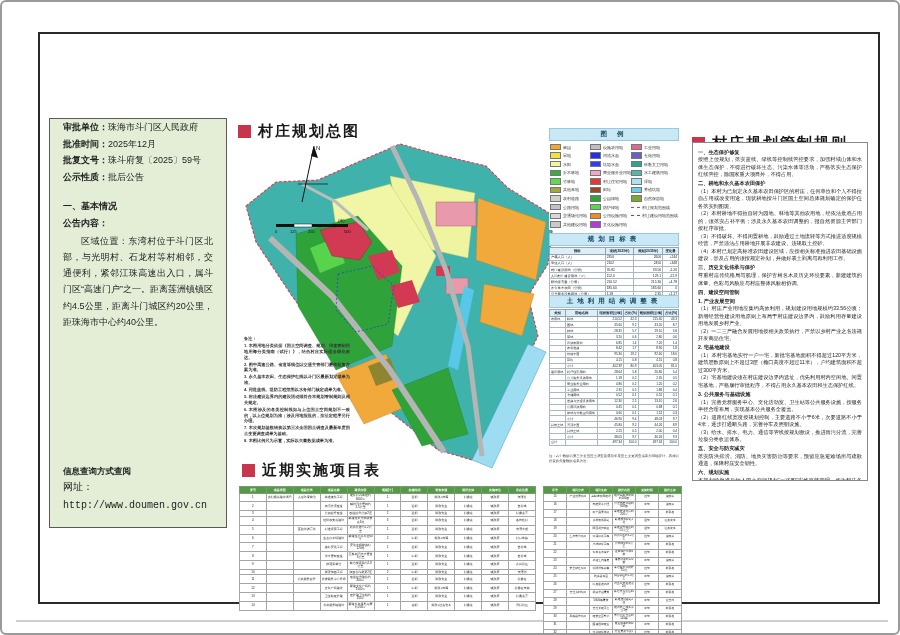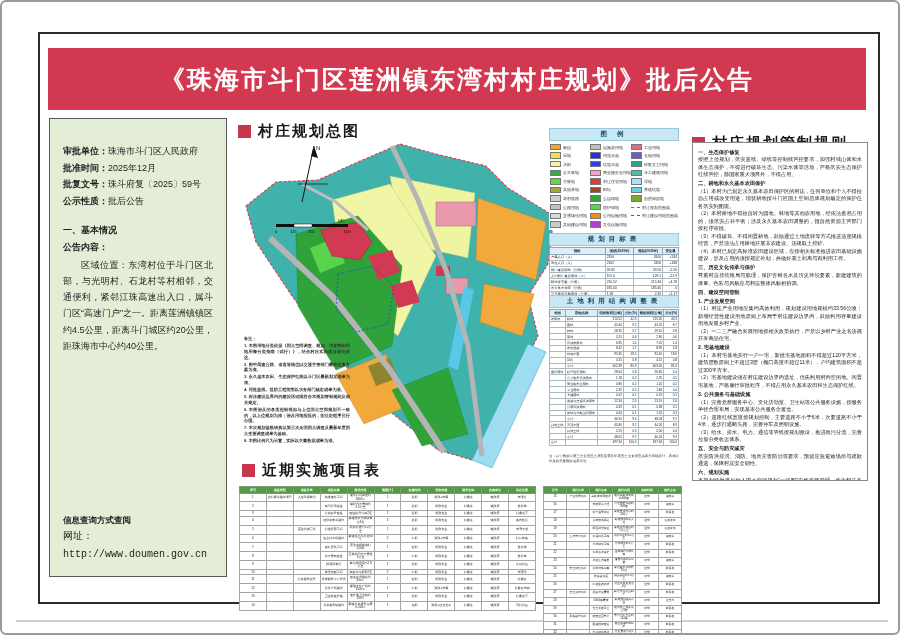--- a/index.html
+++ b/index.html
@@ -9,21 +9,21 @@
 
   
   #frame{left:36px;top:30px;width:842px;height:572px;border:2px solid #2b2b2b;background:#fff;}
   #shadow-b{left:14px;top:618px;width:872px;height:2px;background:#cfcfcf;}
 
   
   #banner{left:46px;top:46px;width:818px;height:62px;background:#d23850;display:flex;align-items:center;justify-content:center;}
   #banner .t{color:#fff;font-size:25px;font-weight:bold;letter-spacing:2px;}
 
   
-  #sidebar{left:47px;top:116px;width:178px;height:459px;background:#e4eed6;border:1px solid #5a5a5a;padding:24px 13px;font-size:9px;color:#222;}
+  #sidebar{left:47px;top:116px;width:178px;height:410px;background:#e4eed6;border:1px solid #5a5a5a;padding:0 13px;font-size:9px;color:#222;}
   #sidebar .field{line-height:1.85;white-space:nowrap;}
   #sidebar .flabel{font-weight:bold;}
   #sidebar .gap{height:12px;}
   #sidebar .hd{font-weight:bold;line-height:1.9;}
   #sidebar .para{text-indent:2em;text-align:justify;line-height:1.8;margin-top:1px;}
   #sb-footer{position:absolute;left:13px;bottom:12px;width:152px;}
   #sb-footer .fh{font-weight:bold;font-size:8.5px;line-height:1.8;font-family:Liberation Serif, serif;}
   #sb-footer .fu{font-family:"Liberation Mono","DejaVu Sans Mono",monospace;font-size:10px;line-height:1.8;}
 
   
@@ -75,23 +75,20 @@
   #proj-right th{font-size:2.9px;}
   #proj-right td{font-size:2.8px;padding:0.3px 0.5px;}
 </style>
 </head>
 <body>
 
 <div id="poster">
   <div class="abs" id="frame"></div>
   <div class="abs" id="shadow-b"></div>
 
-  <div class="abs" id="banner">
-    <div class="t">《珠海市斗门区莲洲镇东湾村村庄规划》批后公告</div>
-  </div>
 
   <div class="abs" id="sidebar">
     <div>
         <div class="field"><span class="flabel">审批单位：</span><span>珠海市斗门区人民政府</span></div>
         <div class="field"><span class="flabel">批准时间：</span><span>2025年12月</span></div>
         <div class="field"><span class="flabel">批复文号：</span><span>珠斗府复〔2025〕59号</span></div>
         <div class="field"><span class="flabel">公示性质：</span><span>批后公告</span></div>
       </div>
     <div class="gap"></div>
     <div class="hd">一、基本情况</div>

